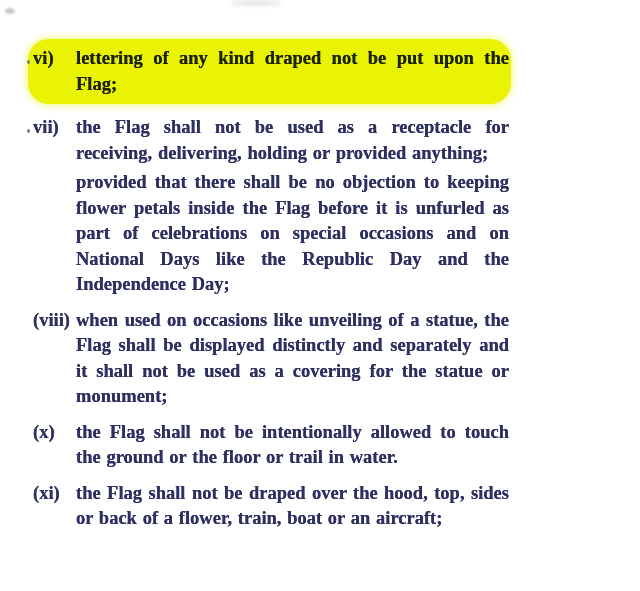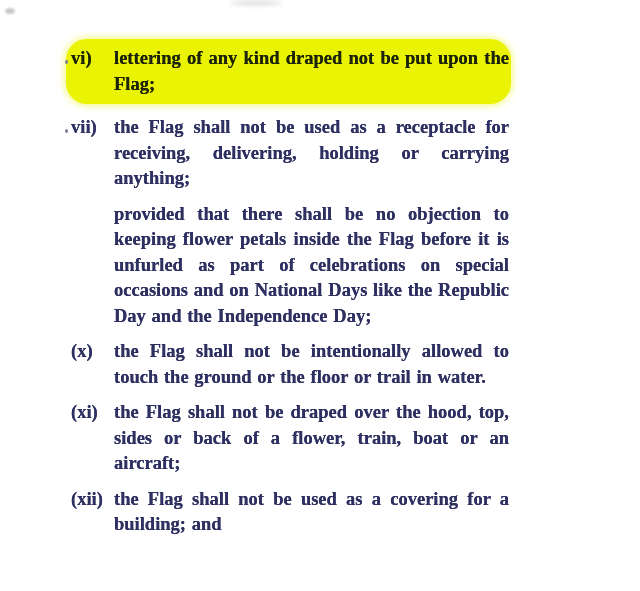--- a/index.html
+++ b/index.html
@@ -10,21 +10,21 @@
   }
   * { margin: 0; padding: 0; box-sizing: border-box; }
   html, body { width: 640px; height: 591px; }
   body {
     background: var(--bg);
     font-family: "Liberation Serif", "DejaVu Serif", serif;
     overflow: hidden;
     position: relative;
   }
   .doc {
-    padding: 46px 55px 0 71px;
+    padding: 46px 55px 0 33px;
     width: 564px;
   }
   .item {
     display: grid;
     grid-template-columns: 43px 1fr;
     position: relative;
     margin-bottom: 10px;
   }
   .item.highlighted { margin-bottom: 18px; }
   .marker, .text {
@@ -33,21 +33,21 @@
     line-height: 25.5px;
     font-weight: 700;
     text-shadow: 0 0 0.5px currentColor;
   }
   .marker { white-space: nowrap; }
   .text {
     text-align: justify;
     text-align-last: left;
     word-spacing: 0.06em;
   }
-  .proviso { margin-top: 10px; }
+  .proviso { margin-top: 4px; }
   
   .dotted .marker::before {
     content: "";
     display: inline-block;
     width: 3px; height: 4px;
     margin-right: 3px;
     margin-left: -6px;
     background: #7a7d99;
     border-radius: 50%;
     vertical-align: baseline;
@@ -92,35 +92,35 @@
 
   <div class="item dotted highlighted">
     <div class="hl-pill"></div>
     <span class="marker">vi)</span>
     <p class="text">lettering of any kind draped not be put upon the Flag;</p>
   </div>
 
   <div class="item dotted">
     <span class="marker">vii)</span>
     <div>
-      <p class="text">the Flag shall not be used as a receptacle for receiving, delivering, holding or carrying anything;</p>
+      <p class="text">the Flag shall not be used as a receptacle for receiving, delivering, holding or provided anything;</p>
       <p class="text proviso">provided that there shall be no objection to keeping flower petals inside the Flag before it is unfurled as part of celebrations on special occasions and on National Days like the Republic Day and the Independence Day;</p>
     </div>
   </div>
 
+  <div class="item">
+    <span class="marker">(viii)</span>
+    <p class="text">when used on occasions like unveiling of a statue, the Flag shall be displayed distinctly and separately and it shall not be used as a covering for the statue or monument;</p>
+  </div>
 
 
   <div class="item">
     <span class="marker">(x)</span>
     <p class="text">the Flag shall not be intentionally allowed to touch the ground or the floor or trail in water.</p>
   </div>
 
   <div class="item">
     <span class="marker">(xi)</span>
     <p class="text">the Flag shall not be draped over the hood, top, sides or back of a flower, train, boat or an aircraft;</p>
   </div>
 
-  <div class="item">
-    <span class="marker">(xii)</span>
-    <p class="text">the Flag shall not be used as a covering for a building; and</p>
-  </div>
 
 </div>
 
 </body></html>

